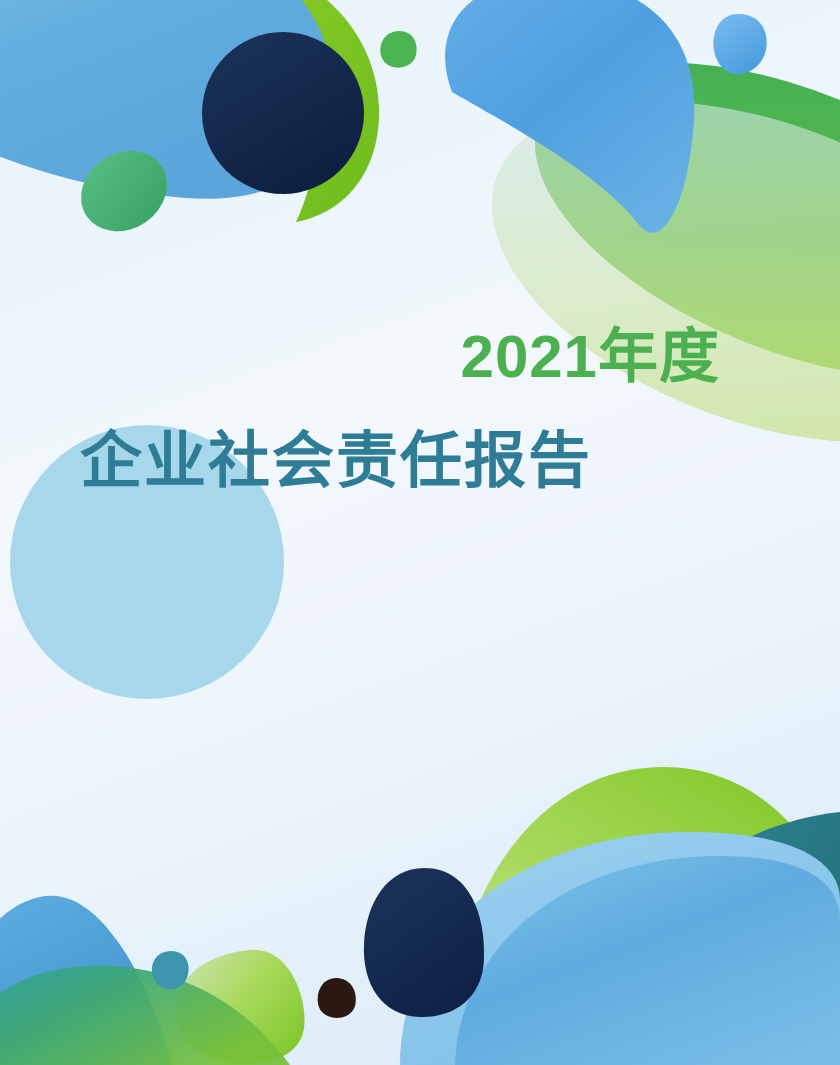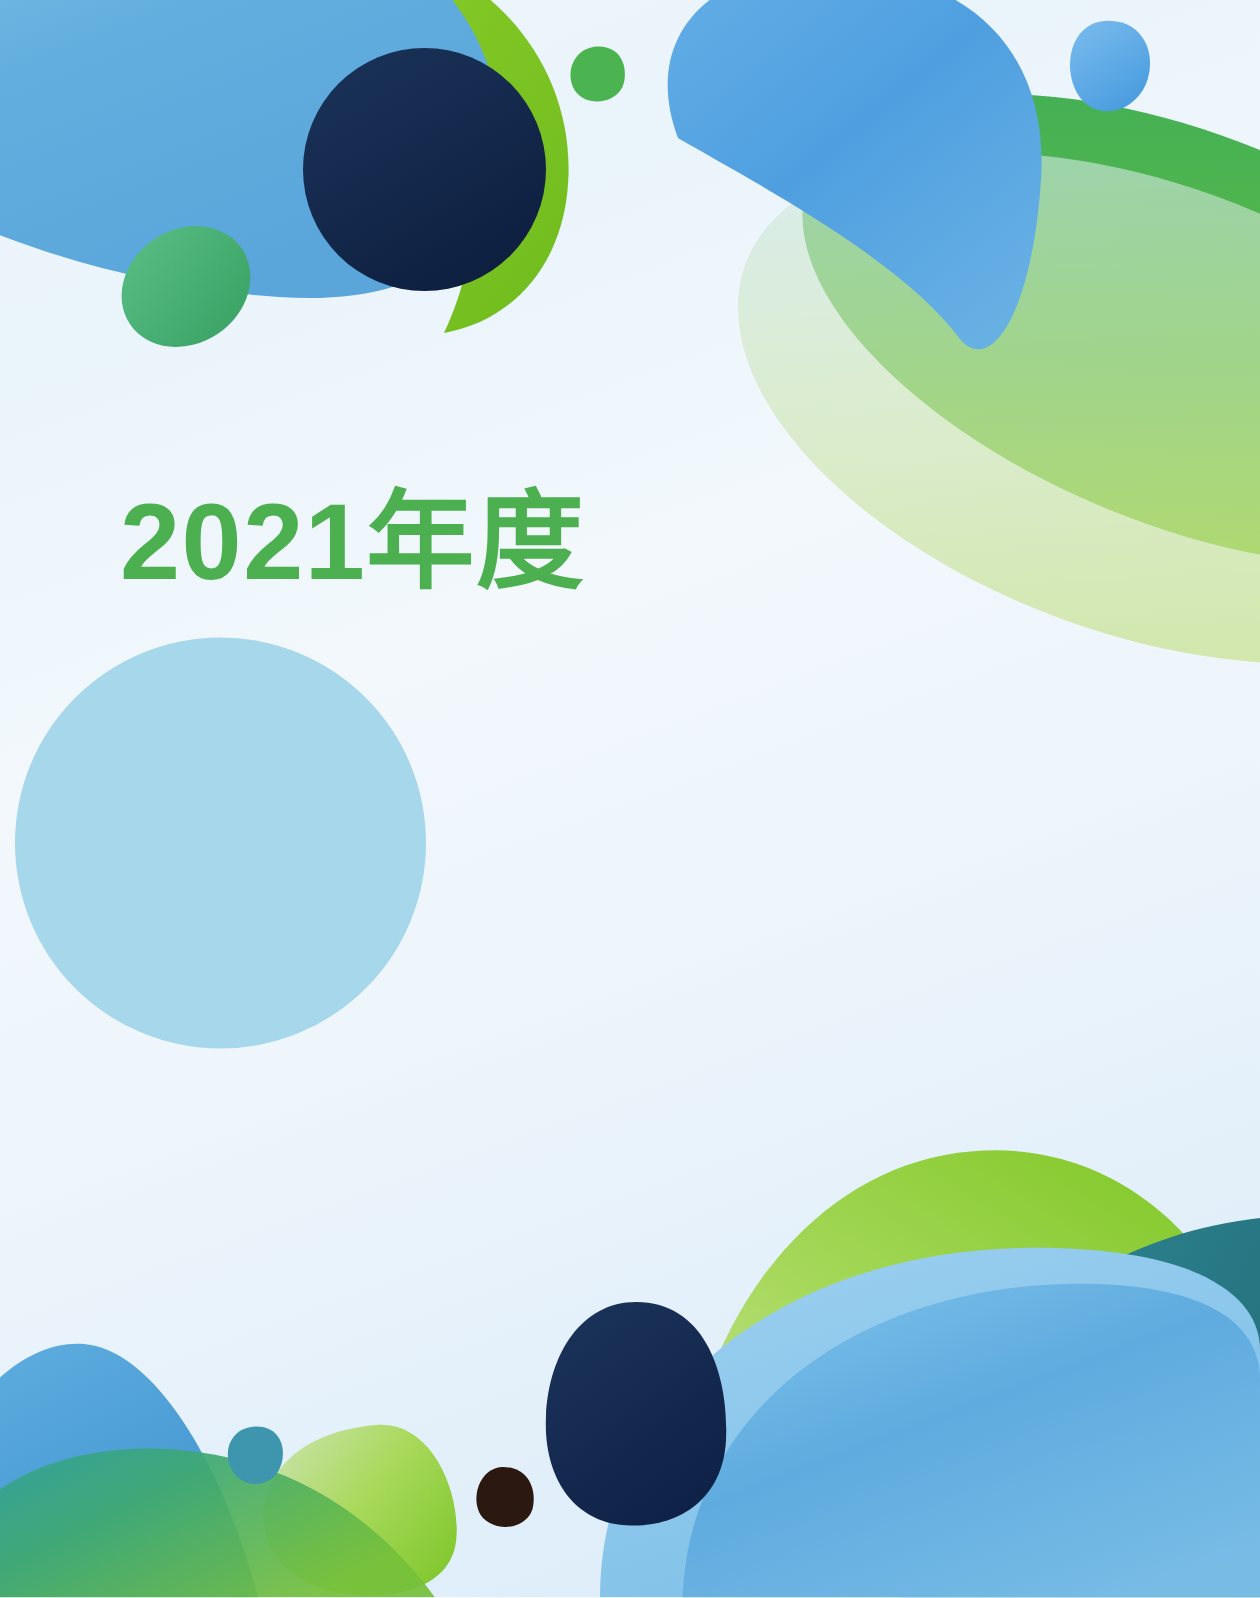--- a/index.html
+++ b/index.html
@@ -39,26 +39,27 @@
   .title-block {
     position: absolute;
     left: 80px;
     top: 325px;
     width: 640px;
     z-index: 5;
   }
 
   .title-year {
     margin: 0;
-    font-size: 72px;
+    font-size: 60px;
     line-height: 1.05;
     font-weight: bold;
     letter-spacing: 1px;
     color: #4cb050;
     white-space: nowrap;
+    text-align: right;
   }
 
   .title-main {
     margin: 0;
     margin-top: 40px;
     font-size: 62px;
     line-height: 1.05;
     font-weight: bold;
     letter-spacing: 2px;
     color: #2e7c96;
@@ -246,15 +247,16 @@
 
     <g>
       <path d="M 171 951 C 188 951, 192 968, 186 980
                C 179 993, 160 992, 154 979
                C 148 966, 155 951, 171 951 Z" fill="#3d96ad"></path>
     </g>
   </svg>
 
   <div class="title-block">
     <h1 class="title-year">2021年度</h1>
+    <h2 class="title-main">企业社会责任报告</h2>
   </div>
 
 </div>
 
 </body></html>

